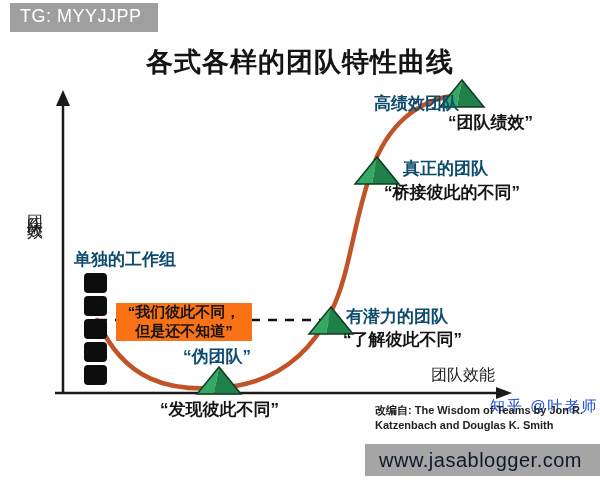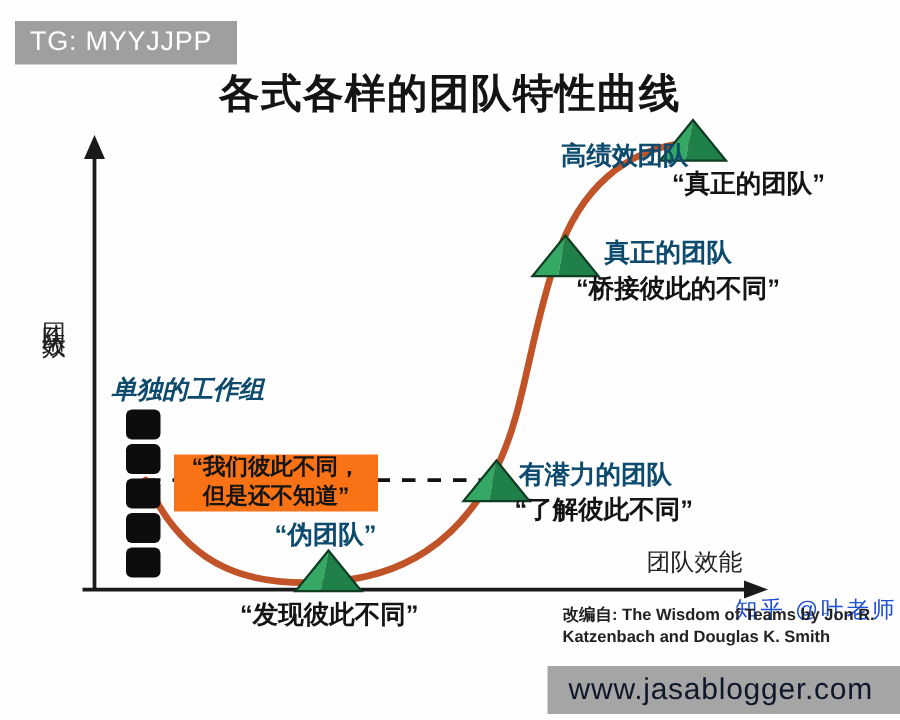--- a/index.html
+++ b/index.html
@@ -2,21 +2,21 @@
 <html><head>
 <meta charset="utf-8">
 <style>
   html,body { margin:0; padding:0; background:#fff; }
   #stage {
     position:relative; width:600px; height:480px; background:#fefefe;
     font-family:"Liberation Sans","DejaVu Sans",sans-serif; overflow:hidden;
   }
   .abs { position:absolute; }
   .badge-top {
-    left:10px; top:14px; background:#9f9f9f; color:#ffffff;
+    left:10px; top:3px; background:#9f9f9f; color:#ffffff;
     font-size:18px; padding:3px 16px 5px 10px; letter-spacing:0.5px;
   }
   .chart-title {
     left:0; right:0; top:44px; text-align:center;
     font-size:27px; font-weight:bold; color:#141414; letter-spacing:1px;
   }
   .y-axis-label {
     left:24px; top:202px; writing-mode:vertical-rl; text-orientation:upright;
     font-size:16px; color:#222; letter-spacing:3px;
   }
@@ -87,35 +87,35 @@
     </g>
   </svg>
 
   <div class="abs badge-top">TG: MYYJJPP</div>
 
   <div class="abs chart-title">各式各样的团队特性曲线</div>
 
   <div class="abs y-axis-label">团队绩效</div>
   <div class="abs x-axis-label">团队效能</div>
 
-  <div class="abs stage-label" style="left:74px; top:248px;font-style:italic;">单独的工作组</div>
+  <div class="abs stage-label" style="left:74px; top:248px;">单独的工作组</div>
   <div class="abs quote-multiline">“我们彼此不同，
 但是还不知道”</div>
 
   <div class="abs stage-label" style="left:183px; top:345px;">“伪团队”</div>
   <div class="abs quote" style="left:160px; top:398px;">“发现彼此不同”</div>
 
   <div class="abs stage-label" style="left:346px; top:305px;">有潜力的团队</div>
   <div class="abs quote" style="left:343px; top:328px;">“了解彼此不同”</div>
 
   <div class="abs stage-label" style="left:403px; top:157px;">真正的团队</div>
   <div class="abs quote" style="left:384px; top:181px;">“桥接彼此的不同”</div>
 
   <div class="abs stage-label" style="left:374px; top:92px;">高绩效团队</div>
-  <div class="abs quote" style="left:448px; top:111px;">“真正的团队”</div>
+  <div class="abs quote" style="left:448px; top:111px;">“团队绩效”</div>
 
   <div class="abs watermark">知乎 @叶老师</div>
 
   <div class="abs attribution">
     <div>改编自: The Wisdom of Teams by Jon R.</div>
     <div>Katzenbach and Douglas K. Smith</div>
   </div>
 
   <div class="abs badge-bottom">www.jasablogger.com</div>
 

